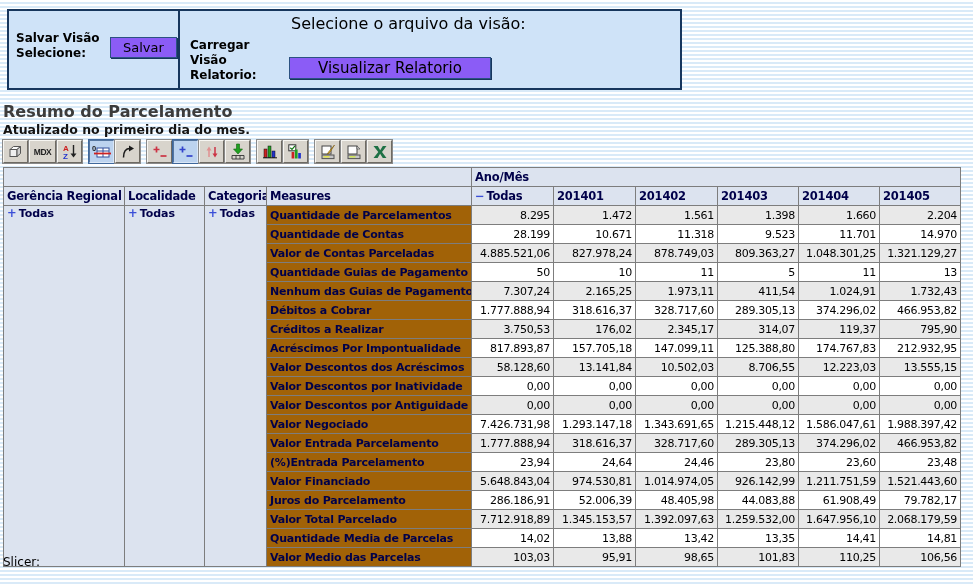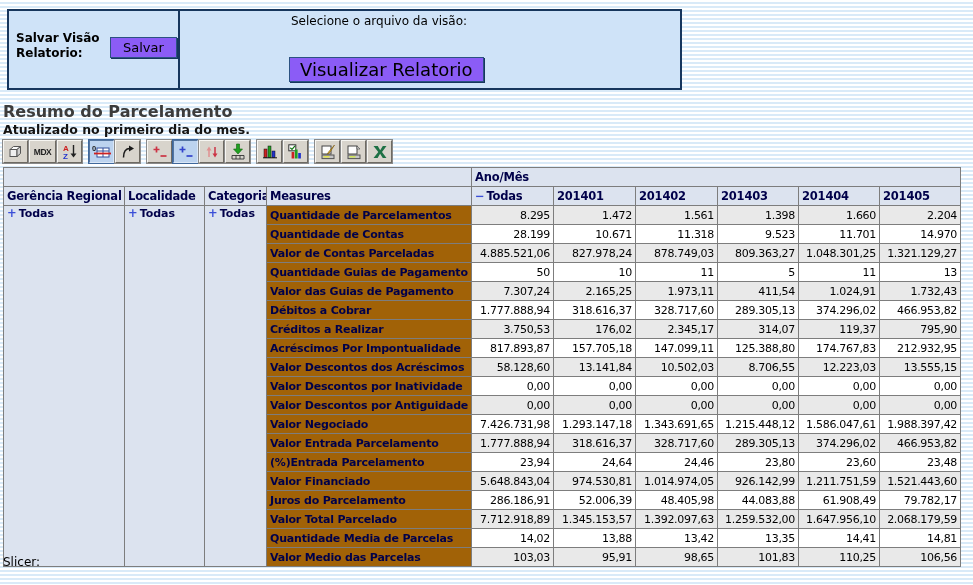--- a/index.html
+++ b/index.html
@@ -11,22 +11,22 @@
   .top-panel{position:absolute;left:7px;top:9px;width:671px;height:77px;
     border:2px solid #17365d;background:#cfe3f8;}
   .top-panel .lbl{position:absolute;font-size:12px;font-weight:bold;color:#000;line-height:15px;}
   .save-label{left:7px;top:20px;width:100px;}
   .load-label{left:181px;top:27px;width:96px;}
   .divider{position:absolute;left:169px;top:0;bottom:0;width:2px;background:#17365d;}
   .blue-btn{position:absolute;background:#8b5cf6;border:1px solid #2c5282;
     box-shadow:1px 1px 0 #17365d;font-family:inherit;font-size:13px;color:#000;
     padding:2px 12px;cursor:pointer;}
   .save-btn{left:101px;top:26px;}
-  .view-btn{left:280px;top:46px;padding:1px 10px;font-size:18px;}
-  .file-select-label{position:absolute;left:282px;top:3px;font-size:12px;color:#000;}
+  .view-btn{left:280px;top:46px;padding:1px 28px;font-size:15px;}
+  .file-select-label{position:absolute;left:282px;top:3px;font-size:16px;color:#000;}
   .file-row{position:absolute;left:280px;top:19px;display:flex;align-items:center;}
   .file-btn{background:linear-gradient(#f8f8f8,#dddddd);border:1px solid #8a8a8a;border-radius:2px;
     font-family:inherit;font-size:12.5px;color:#000;padding:4px 14px;cursor:pointer;white-space:nowrap;}
   .file-status{font-size:13px;color:#000;margin-left:9px;white-space:nowrap;}
 
   
   .report-title{position:absolute;left:3px;top:102px;font-size:16px;font-weight:bold;color:#3c3c3c;}
   .report-subtitle{position:absolute;left:3px;top:122px;font-size:12.5px;font-weight:bold;color:#141414;}
 
   
@@ -56,23 +56,24 @@
   .mini{font-weight:bold;color:#3b4fd8;margin-right:2px;cursor:pointer;font-size:11.5px;}
 
   .slicer{position:absolute;left:3px;top:555px;font-size:12px;color:#000;}
 </style>
 </head>
 <body>
 
 <div class="page">
 
   <div class="top-panel">
-    <div class="lbl save-label">Salvar Visão Relatorio:</div>
+    <div class="lbl save-label">Salvar Visão Selecione:</div>
     <button class="blue-btn save-btn">Salvar</button>
     <div class="divider"></div>
+    <div class="lbl load-label">Carregar Visão Relatorio:</div>
     <div class="file-select-label">Selecione o arquivo da visão:</div>
     <button class="blue-btn view-btn">Visualizar Relatorio</button>
   </div>
 
   <div class="report-title">Resumo do Parcelamento</div>
   <div class="report-subtitle">Atualizado no primeiro dia do mes.</div>
 
   <div class="toolbar" id="toolbar">
       <button class="tb-btn">
         <svg width="17" height="16" viewBox="0 0 16 16">
@@ -242,21 +243,21 @@
         <tr>
           <td class="measure">Quantidade Guias de Pagamento</td>
           <td class="val plain">50</td>
           <td class="val plain">10</td>
           <td class="val plain">11</td>
           <td class="val plain">5</td>
           <td class="val plain">11</td>
           <td class="val plain">13</td>
         </tr>
         <tr>
-          <td class="measure">Valor das Guias de Pagamento</td>
+          <td class="measure">Nenhum das Guias de Pagamento</td>
           <td class="val shade">7.307,24</td>
           <td class="val shade">2.165,25</td>
           <td class="val shade">1.973,11</td>
           <td class="val shade">411,54</td>
           <td class="val shade">1.024,91</td>
           <td class="val shade">1.732,43</td>
         </tr>
         <tr>
           <td class="measure">Débitos a Cobrar</td>
           <td class="val plain">1.777.888,94</td>

